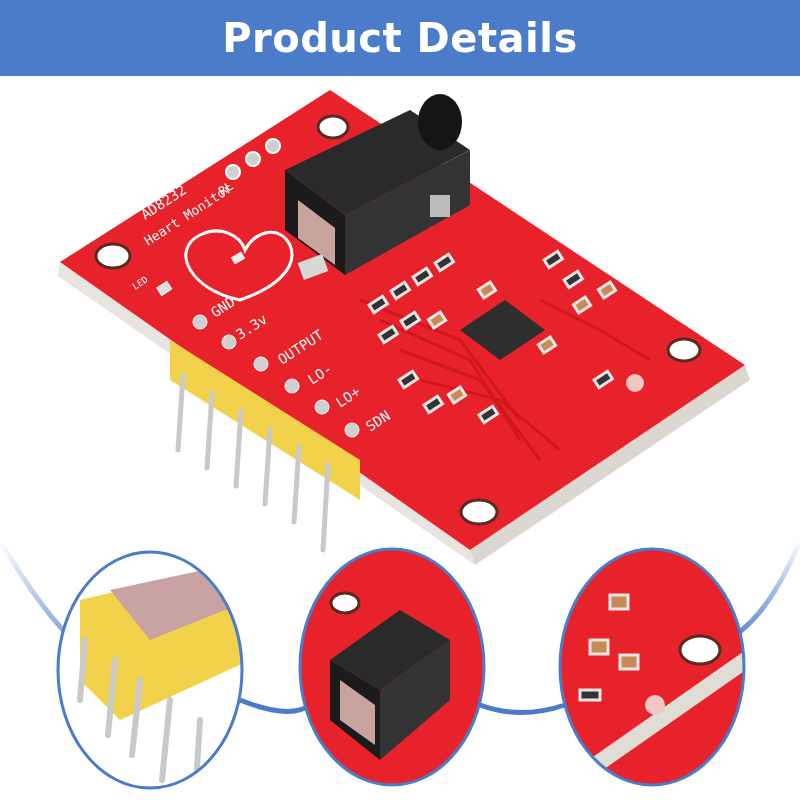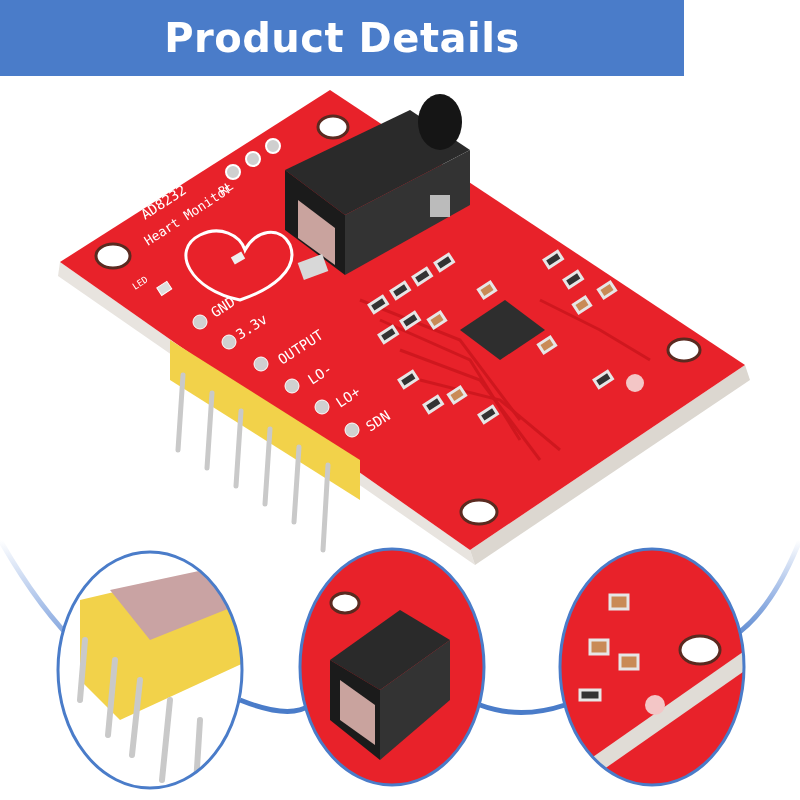--- a/index.html
+++ b/index.html
@@ -1,17 +1,17 @@
 <!DOCTYPE html>
 <html><head>
 <meta charset="utf-8">
 <style>
   html, body { margin:0; padding:0; }
   body { width:800px; height:800px; background:#ffffff; position:relative; overflow:hidden; font-family:"Liberation Sans", sans-serif; }
-  .header { position:absolute; left:0; top:0; width:684px; height:76px; background:#4a7cc9; display:flex; align-items:center; justify-content:center; }
+  .header { position:absolute; left:0; top:0; width:800px; height:76px; background:#4a7cc9; display:flex; align-items:center; justify-content:center; }
   .header-title { color:#ffffff; font-family:"DejaVu Sans", sans-serif; font-weight:bold; font-size:40px; letter-spacing:0.5px; }
   .scene { position:absolute; left:0; top:76px; width:800px; height:724px; }
   svg text { font-family:"DejaVu Sans Mono", monospace; }
 </style>
 </head>
 <body>
 
 <div class="header">
   <span class="header-title">Product Details</span>
 </div>

